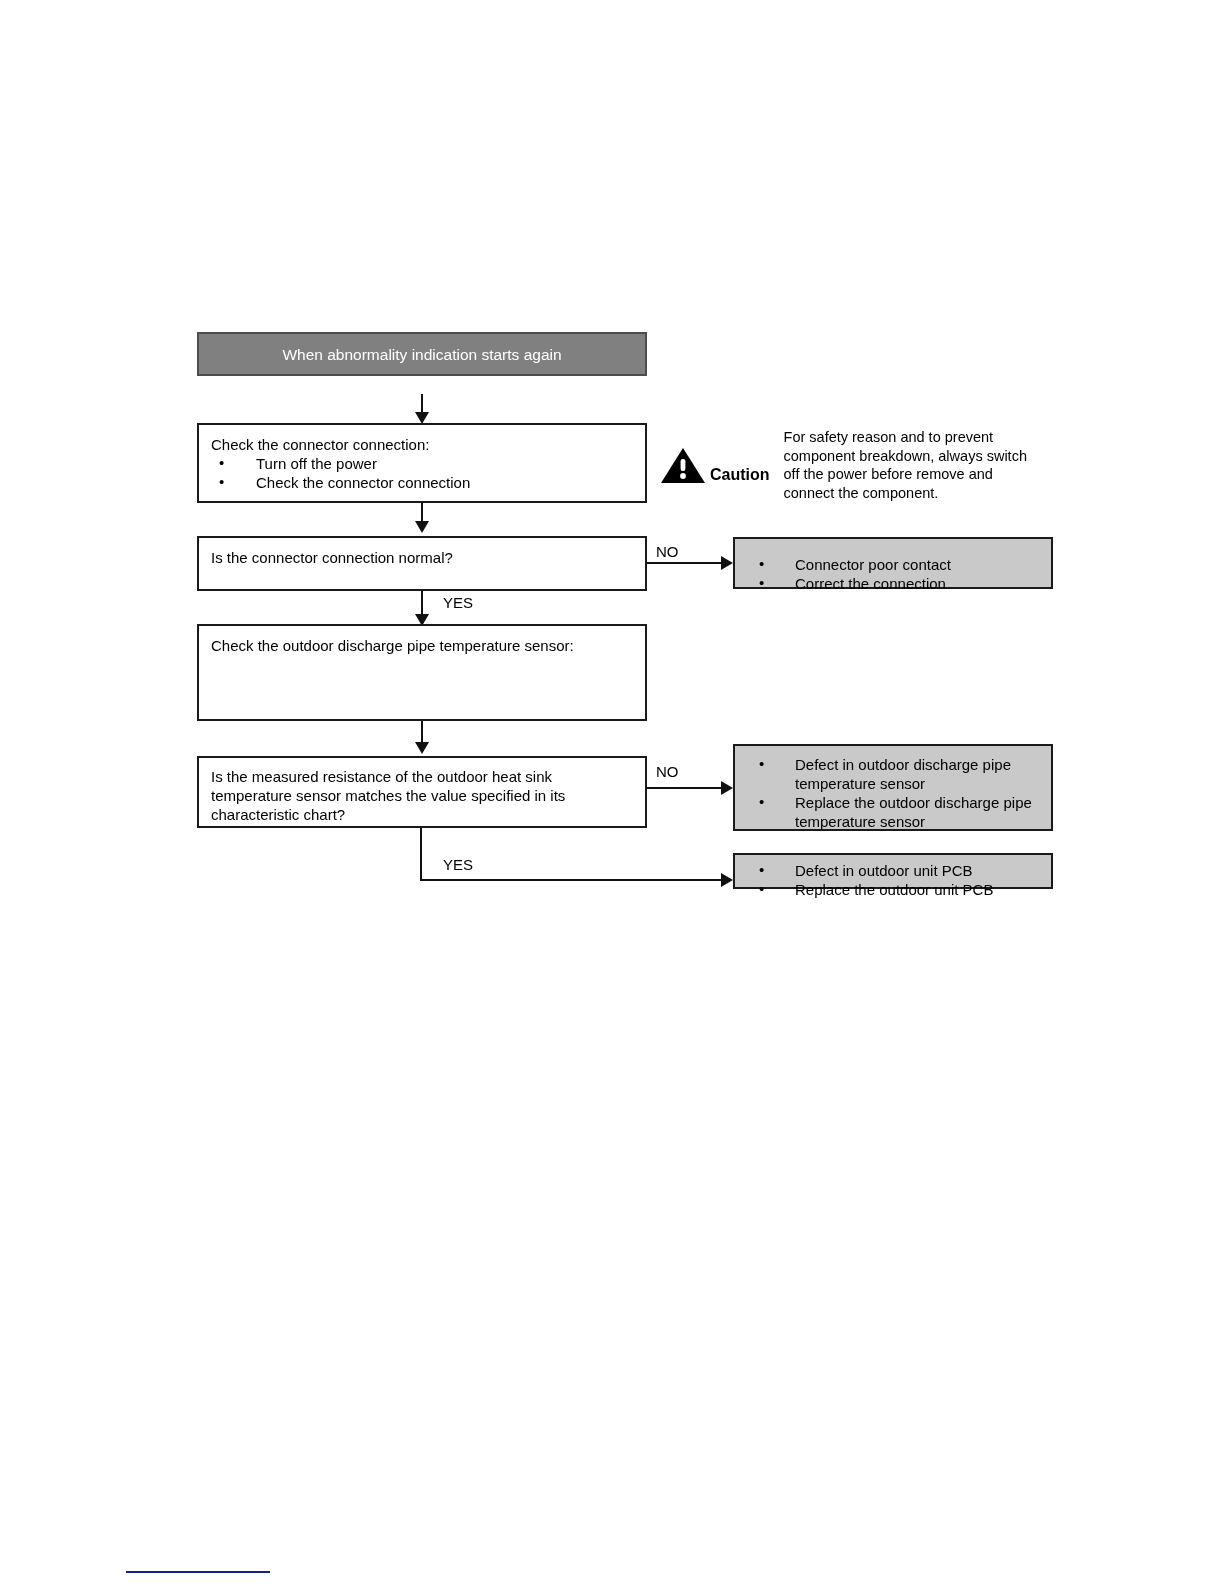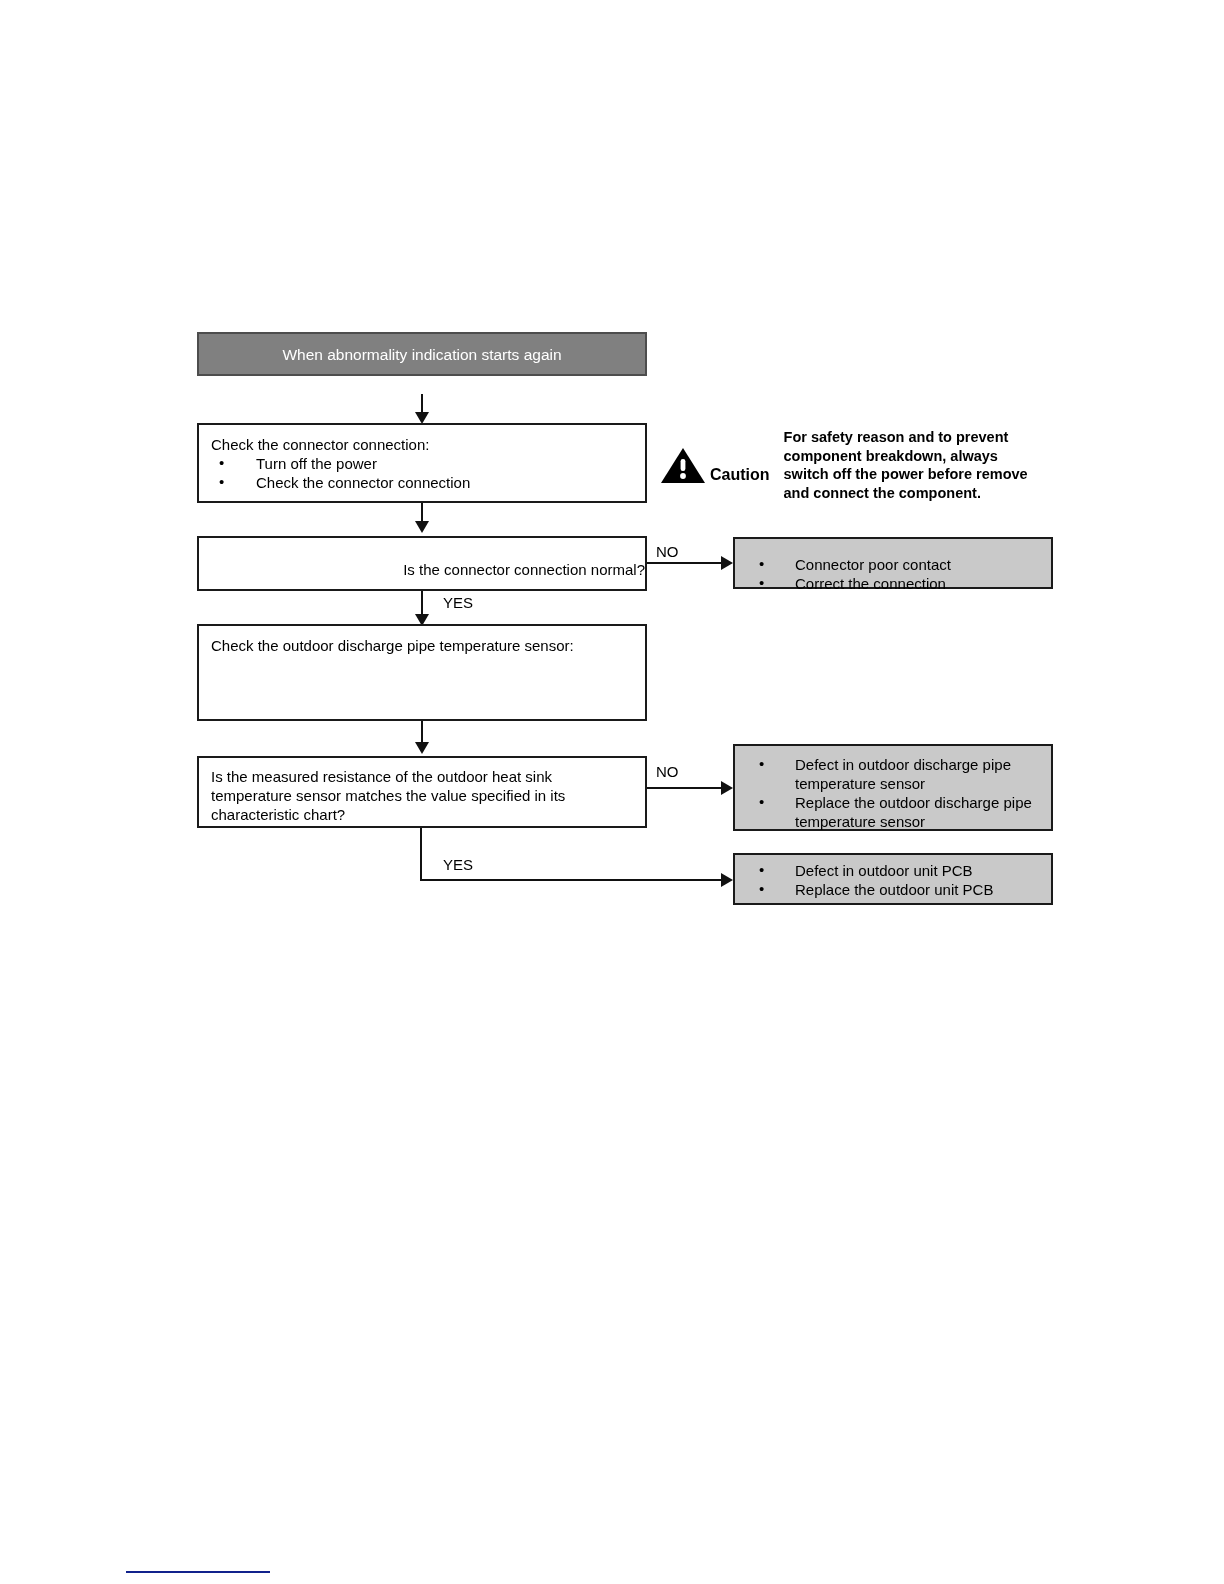--- a/index.html
+++ b/index.html
@@ -174,28 +174,28 @@
 
   <div class="caution-wrap" style="left:660px; top:424px; width:400px;">
     <div class="caution-badge">
       <svg width="46" height="38" viewBox="0 0 46 38">
         <polygon points="23,2 45,37 1,37" fill="#000000"></polygon>
         <rect x="20.6" y="13" width="4.8" height="12" rx="2.2" fill="#ffffff"></rect>
         <circle cx="23" cy="30" r="2.9" fill="#ffffff"></circle>
       </svg>
       <span class="caution-label">Caution</span>
     </div>
-    <div class="caution-text" style="width:258px; margin-left:14px; margin-top:4px;font-weight:bold;">For safety reason and to prevent component breakdown, always switch off the power before remove and connect the component.</div>
+    <div class="caution-text" style="width:258px; margin-left:14px; margin-top:4px;">For safety reason and to prevent component breakdown, always switch off the power before remove and connect the component.</div>
   </div>
 
   <div class="vline" style="left:421px; top:503px; height:23px;"></div>
   <div class="arrow-down" style="left:415px; top:521px;"></div>
 
   <div class="box" style="left:197px; top:536px; width:450px; height:55px;">
-    <div class="box-inner" style="padding-top:22px;text-align:right;">
+    <div class="box-inner" style="padding-top:10px;">
       <span class="box-title">Is the connector connection normal?</span>
     </div>
   </div>
 
   <span class="edge-label" style="left:656px; top:543px;">NO</span>
   <div class="hline" style="left:647px; top:562px; width:78px;"></div>
   <div class="arrow-right" style="left:721px; top:556px;"></div>
 
   <div class="box result" style="left:733px; top:537px; width:320px; height:52px;">
     <div class="box-inner" style="padding-top:16px;">
@@ -236,21 +236,21 @@
         <li>Replace the outdoor discharge pipe temperature sensor</li>
       </ul>
     </div>
   </div>
 
   <div class="vline" style="left:420px; top:828px; height:53px;"></div>
   <div class="hline" style="left:420px; top:879px; width:305px;"></div>
   <div class="arrow-right" style="left:721px; top:873px;"></div>
   <span class="edge-label" style="left:443px; top:856px;">YES</span>
 
-  <div class="box result" style="left:733px; top:853px; width:320px; height:52px;">
+  <div class="box result" style="left:733px; top:853px; width:320px; height:36px;">
     <div class="box-inner" style="padding-top:6px;">
       <ul class="bullets">
         <li>Defect in outdoor unit PCB</li>
         <li>Replace the outdoor unit PCB</li>
       </ul>
     </div>
   </div>
 
   <div class="footer-rule" style="left:126px; top:1571px; width:144px;"></div>
 

